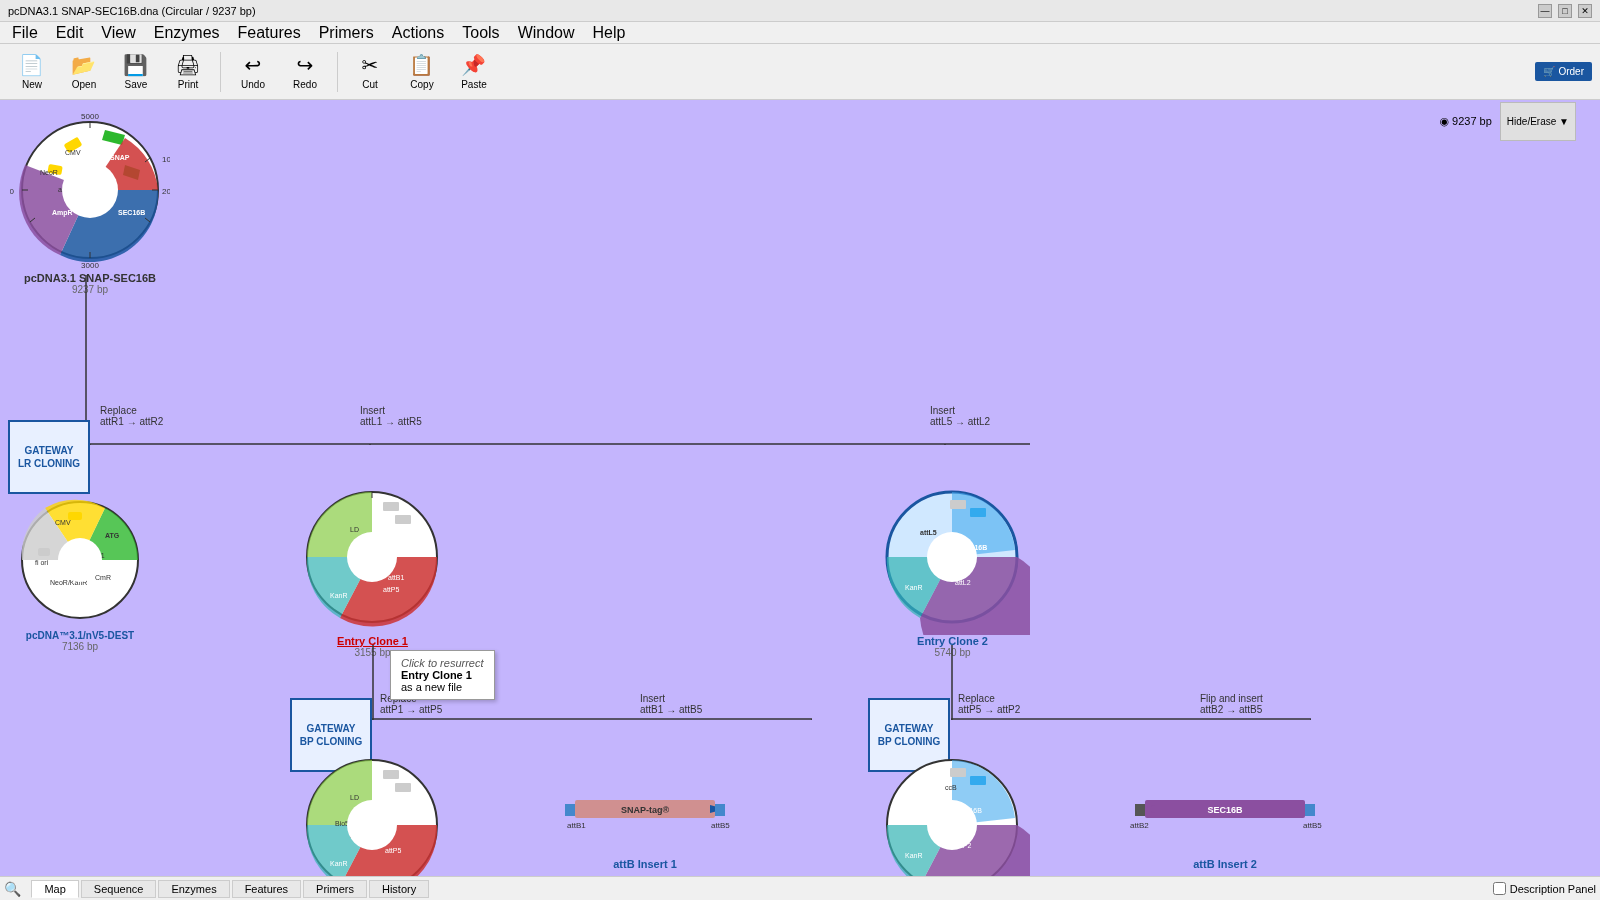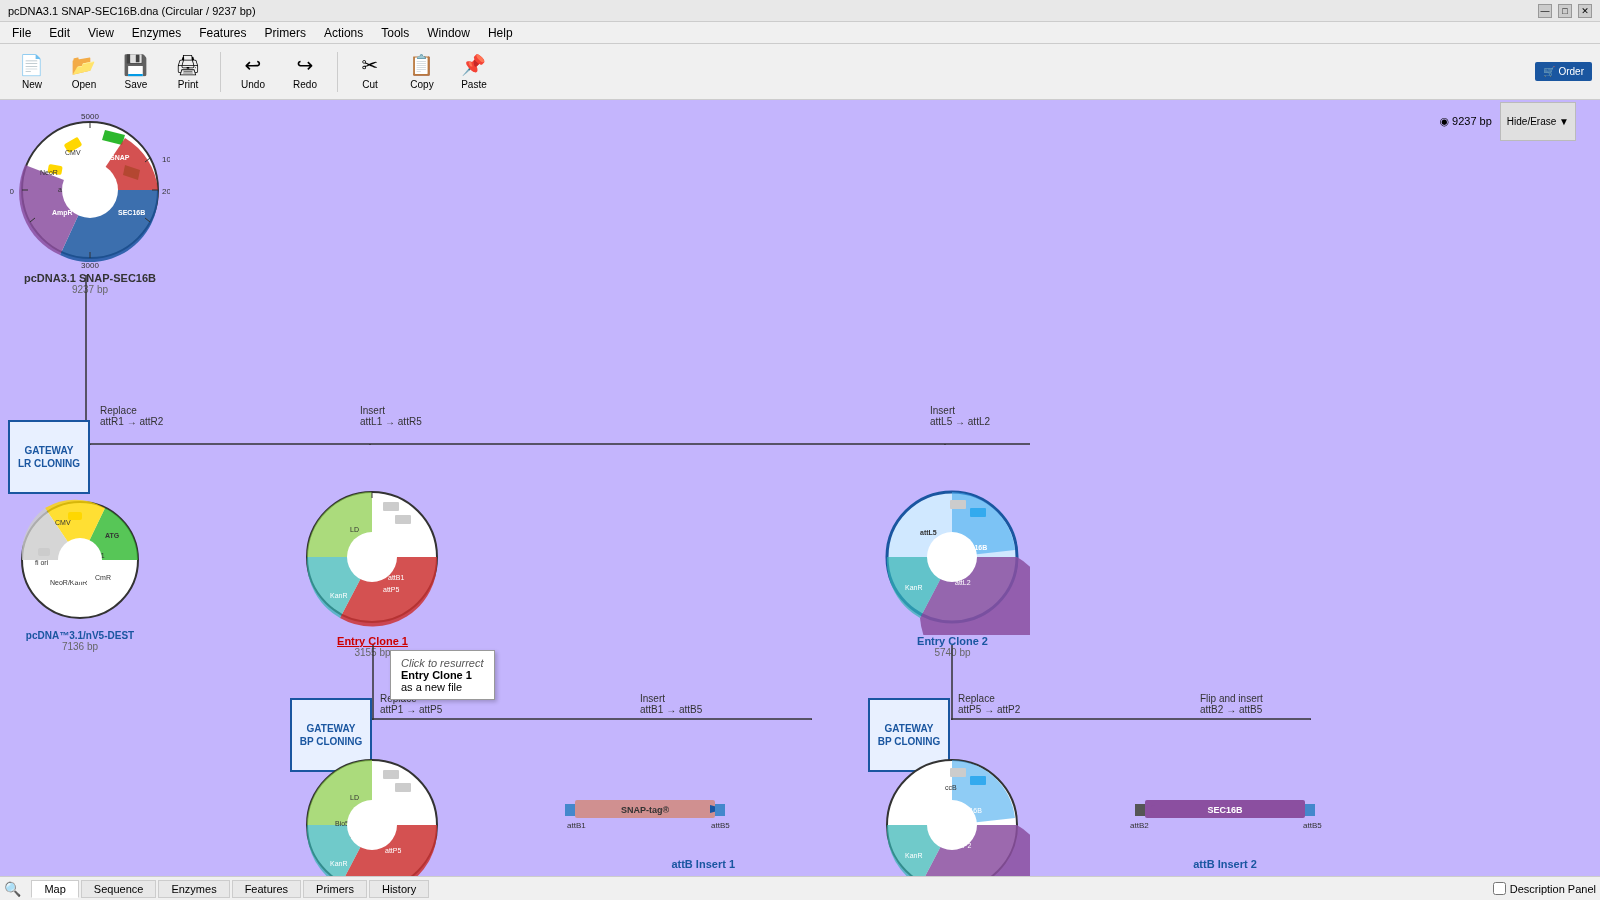--- a/index.html
+++ b/index.html
@@ -22,21 +22,21 @@
     
     #menu-bar {
       background: #f0f0f0;
       height: 22px;
       display: flex;
       align-items: center;
       padding: 0 4px;
       border-bottom: 1px solid #ccc;
       gap: 2px;
     }
-    .menu-item { padding: 2px 8px; font-size: 12px; cursor: pointer; }
+    .menu-item { padding: 2px 8px; font-size: 16px; cursor: pointer; }
 
     
     #toolbar {
       background: #f0f0f0;
       height: 56px;
       display: flex;
       align-items: center;
       padding: 4px 8px;
       border-bottom: 1px solid #ccc;
       gap: 4px;
@@ -430,21 +430,21 @@
         <text x="90" y="23" font-size="9" fill="#333" text-anchor="middle" font-weight="bold">SNAP-tag®</text>
 
         <polygon points="155,15 170,19 155,23" fill="#1a56a0"></polygon>
 
         <rect x="10" y="14" width="10" height="12" fill="#4488cc"></rect>
 
         <rect x="160" y="14" width="10" height="12" fill="#4488cc"></rect>
         <text x="12" y="38" font-size="8" fill="#333">attB1</text>
         <text x="156" y="38" font-size="8" fill="#333">attB5</text>
       </svg>
-      <div style="text-align:right; margin-top:4px;">
+      <div style="text-align:center; margin-top:4px;">
         <span style="font-size:11px; color:#1a56a0; font-weight:bold;">attB Insert 1</span>
       </div>
     </div>
 
     <div class="plasmid-container" style="left:875px; top:648px;">
       <svg width="155" height="155" class="plasmid-svg">
         <circle cx="77" cy="77" r="65" fill="white" stroke="#333" stroke-width="2"></circle>
         <path d="M77,77 L142,77 A65,65 0 1,1 45,138 Z" fill="#8b4fa0" opacity="0.85"></path>
         <path d="M77,77 L45,138 A65,65 0 0,1 12,77 Z" fill="#33b3b3" opacity="0.7"></path>
         <path d="M77,77 L77,12 A65,65 0 0,1 140,70 Z" fill="#44aaee" opacity="0.6"></path>

